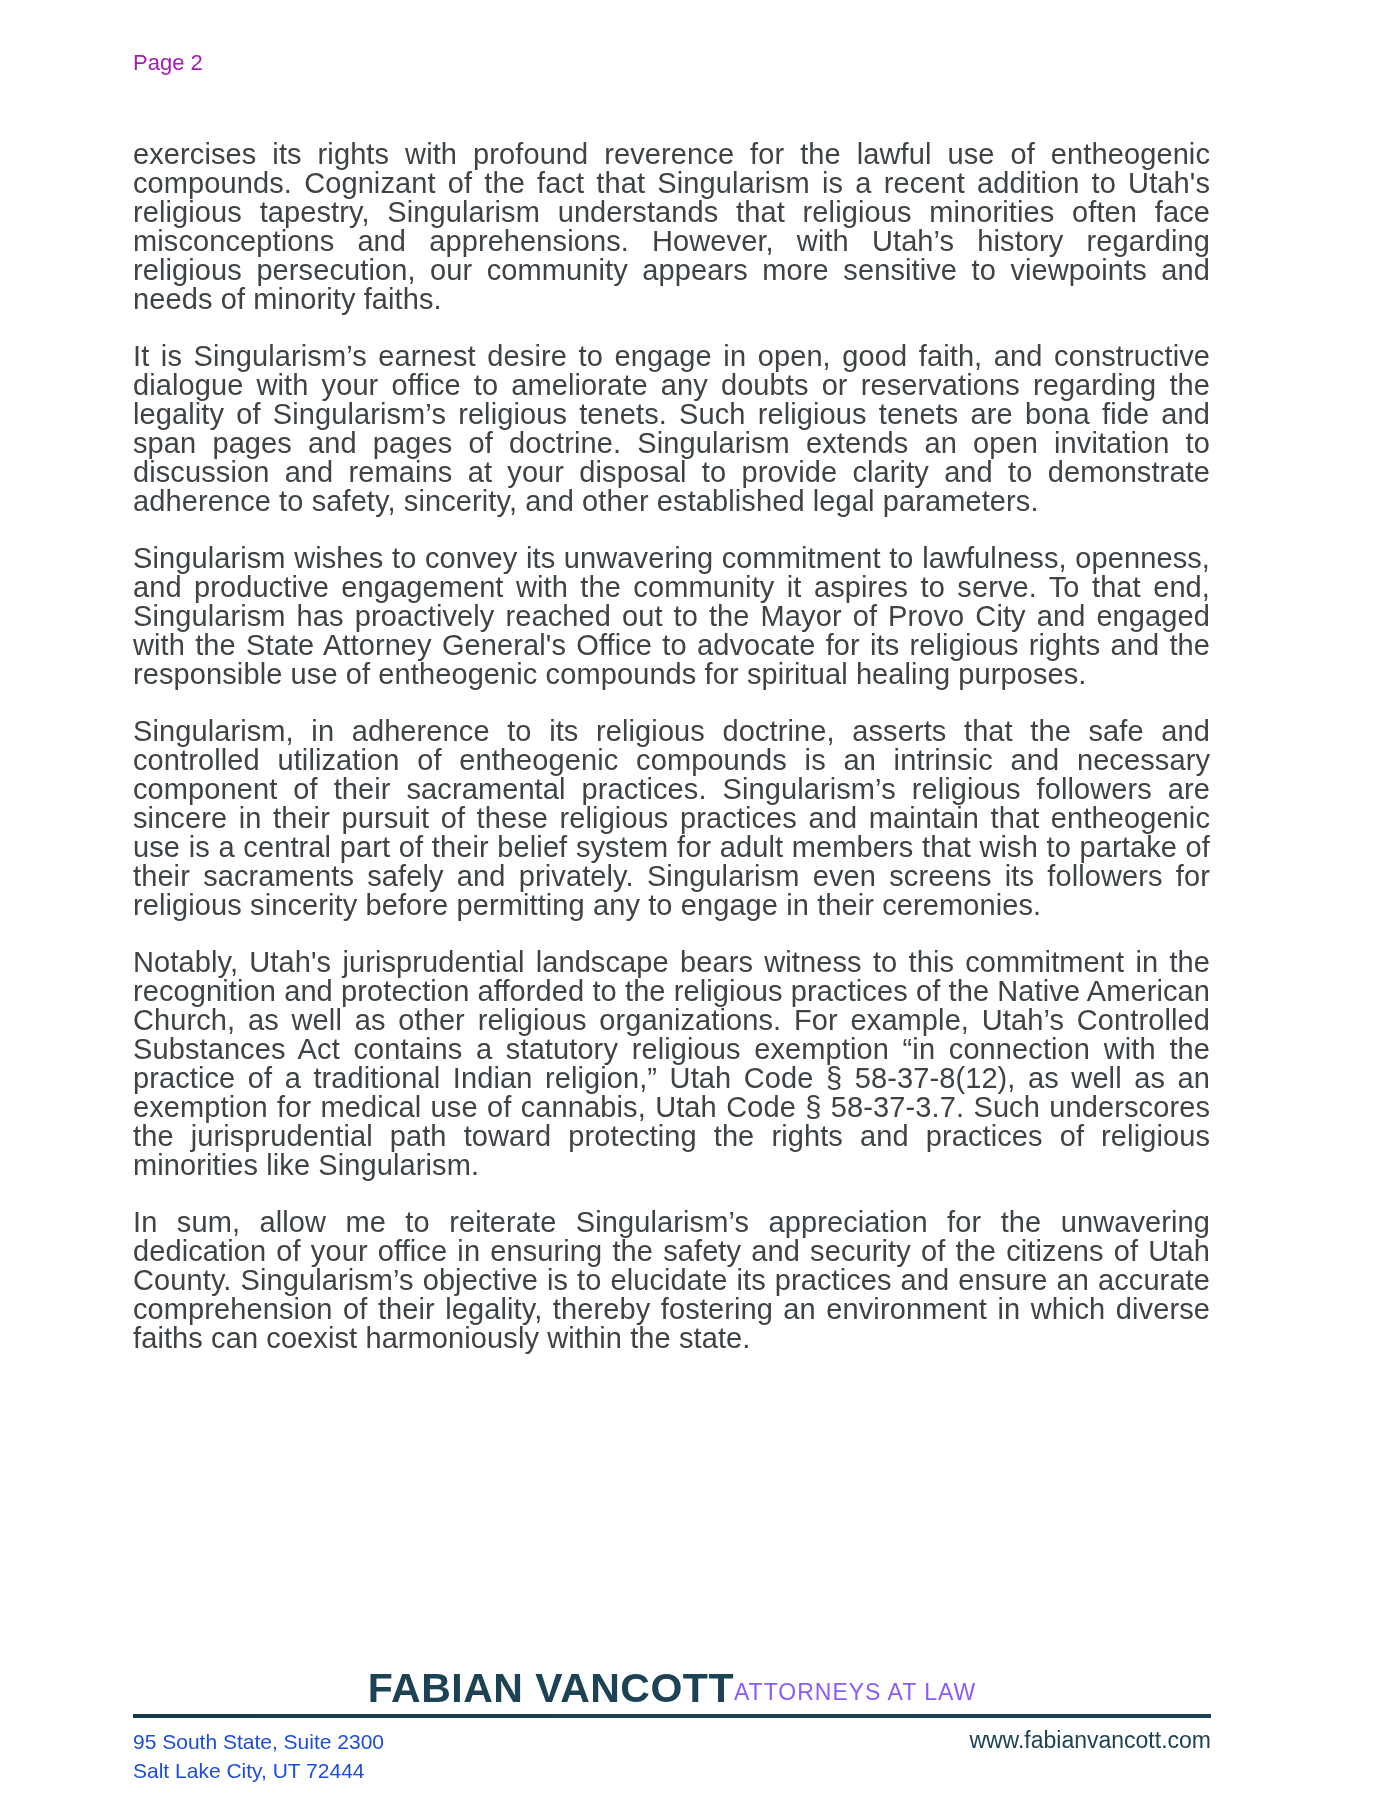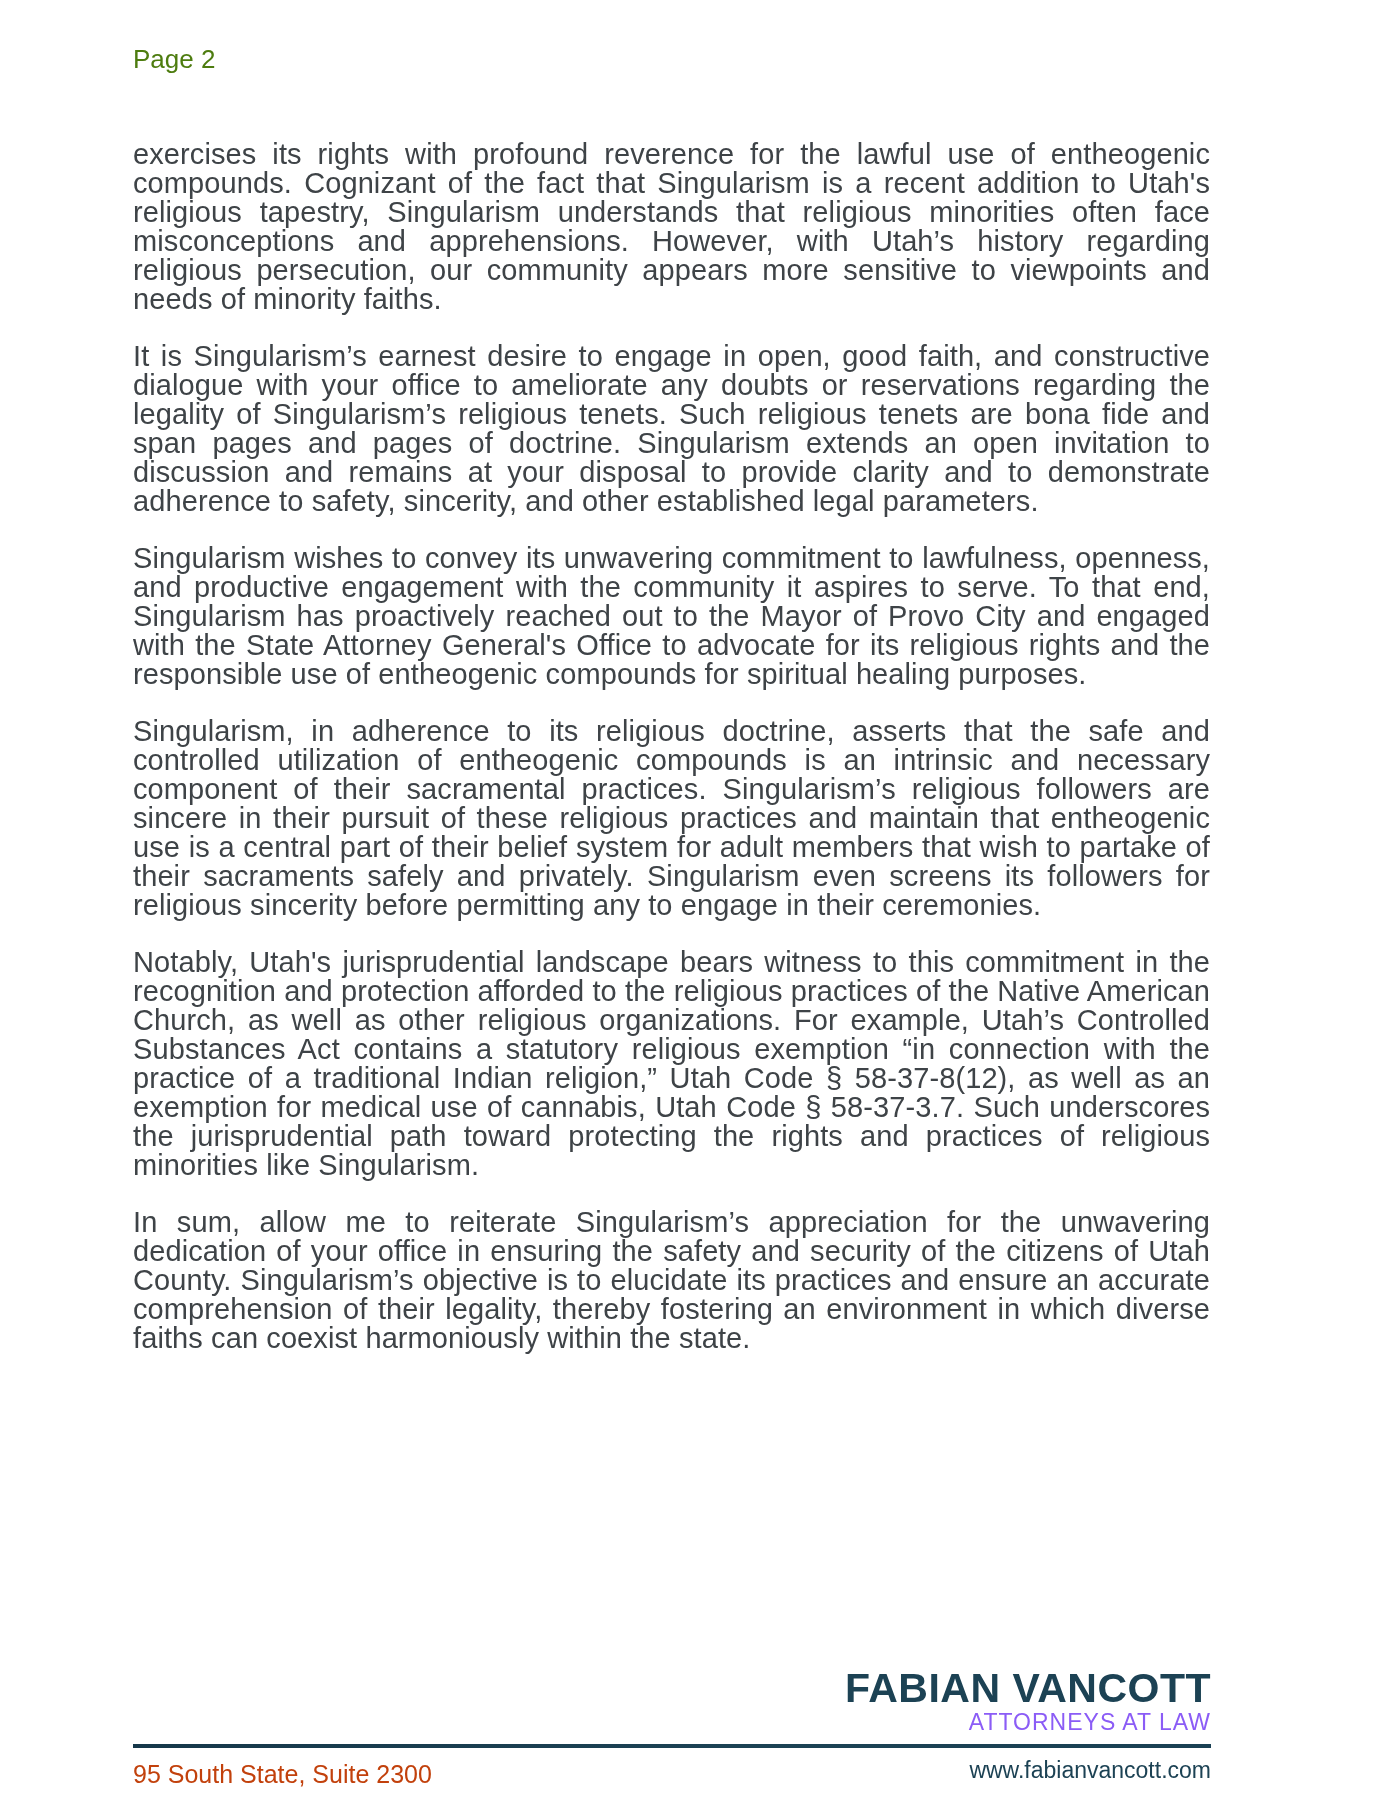--- a/index.html
+++ b/index.html
@@ -11,23 +11,23 @@
     position: relative;
     width: 1375px;
     height: 1797px;
     background: #ffffff;
     font-family: "Liberation Sans", sans-serif;
     overflow: hidden;
   }
   .page-number {
     position: absolute;
     left: 133px;
-    top: 44px;
-    font-size: 26px;
-    color: #4d7c0f;
+    top: 50px;
+    font-size: 22px;
+    color: #a21caf;
   }
   .letter-body {
     position: absolute;
     left: 133px;
     top: 140px;
     width: 1077px;
   }
   .letter-body p {
     margin: 0 0 28px 0;
     font-size: 29px;
@@ -37,23 +37,22 @@
     letter-spacing: 0.1px;
   }
   .letterhead-footer {
     position: absolute;
     left: 133px;
     top: 1668px;
     width: 1078px;
   }
   .footer-top {
     display: flex;
-    justify-content: flex-start;
+    justify-content: center;
     align-items: flex-end;
-    flex-direction: column;
   }
   .firm-name {
     font-size: 41px;
     font-weight: bold;
     letter-spacing: 0.5px;
     color: #1c4254;
     line-height: 1;
   }
   .tagline {
     font-size: 23px;
@@ -67,22 +66,22 @@
     margin-top: 5px;
     border: none;
   }
   .footer-bottom {
     display: flex;
     justify-content: space-between;
     align-items: flex-start;
     margin-top: 9px;
   }
   .firm-address {
-    font-size: 25px;
-    color: #c2410c;
+    font-size: 21px;
+    color: #1d4ed8;
     line-height: 1.4;
   }
   .firm-website {
     font-size: 23px;
     color: #1c4254;
     text-decoration: none;
     text-align: center;
   }
 </style>
 </head>

